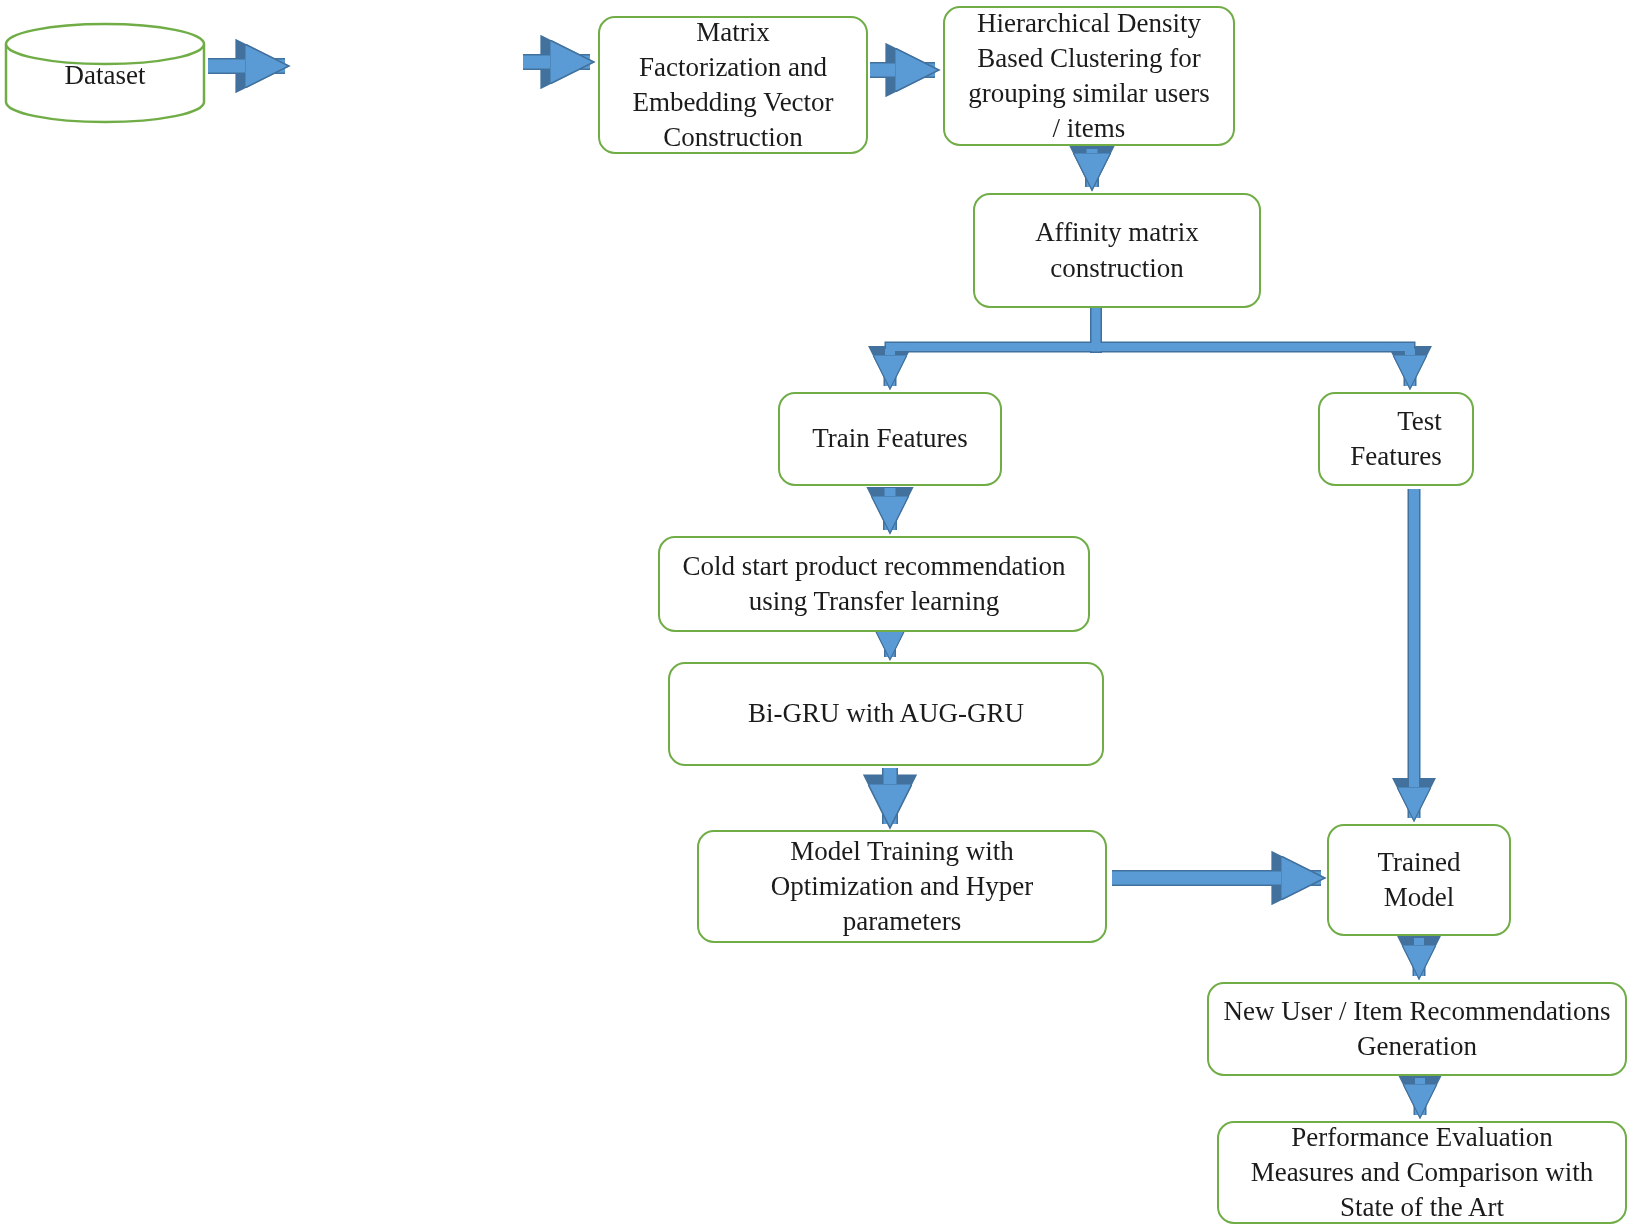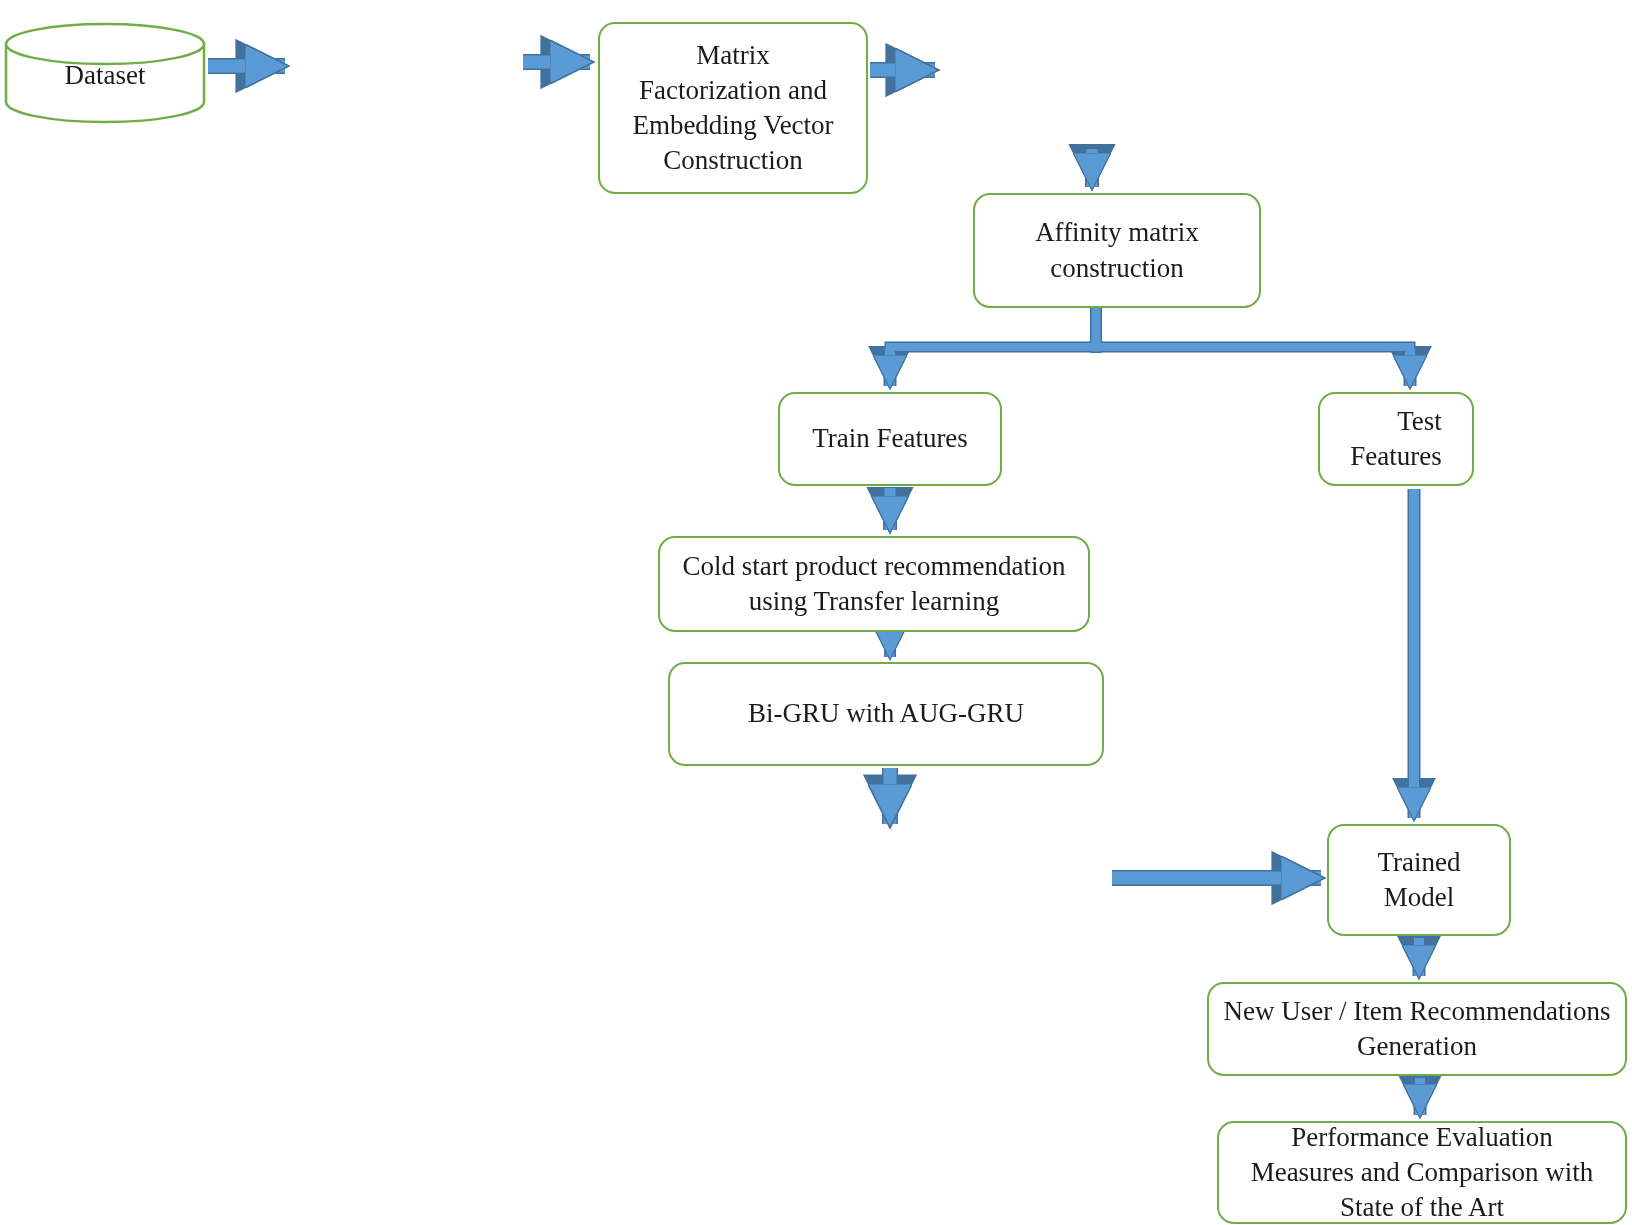--- a/index.html
+++ b/index.html
@@ -97,27 +97,33 @@
       <path class="shape" d="M6 44 L6 102 A99 20 0 0 0 204 102 L204 44"></path>
       <ellipse class="shape" cx="105" cy="44" rx="99" ry="20"></ellipse>
     </g>
   </svg>
 
   <div class="node plain" style="left:5px;top:34px;width:200px;height:84px;">
     <span class="node-label">Dataset</span>
   </div>
 
 
-  <div class="node" style="left:598px;top:22px;width:270px;height:172px;">
+  <div class="node" style="left:598px;top:16px;width:270px;height:138px;">
     <span class="node-label">Matrix
 Factorization and
 Embedding Vector
 Construction</span>
   </div>
 
+  <div class="node" style="left:943px;top:6px;width:292px;height:140px;">
+    <span class="node-label">Hierarchical Density
+Based Clustering for
+grouping similar users
+/ items</span>
+  </div>
 
   <div class="node" style="left:973px;top:193px;width:288px;height:115px;">
     <span class="node-label">Affinity matrix
 construction</span>
   </div>
 
   <div class="node" style="left:778px;top:392px;width:224px;height:94px;">
     <span class="node-label">Train Features</span>
   </div>
 
@@ -128,20 +134,25 @@
 
   <div class="node" style="left:658px;top:536px;width:432px;height:96px;">
     <span class="node-label">Cold start product recommendation
 using Transfer learning</span>
   </div>
 
   <div class="node" style="left:668px;top:662px;width:436px;height:104px;">
     <span class="node-label">Bi-GRU with AUG-GRU</span>
   </div>
 
+  <div class="node" style="left:697px;top:830px;width:410px;height:113px;">
+    <span class="node-label">Model Training with
+Optimization and Hyper
+parameters</span>
+  </div>
 
   <div class="node" style="left:1327px;top:824px;width:184px;height:112px;">
     <span class="node-label">Trained
 Model</span>
   </div>
 
   <div class="node" style="left:1207px;top:982px;width:420px;height:94px;">
     <span class="node-label">New User / Item Recommendations
 Generation</span>
   </div>

